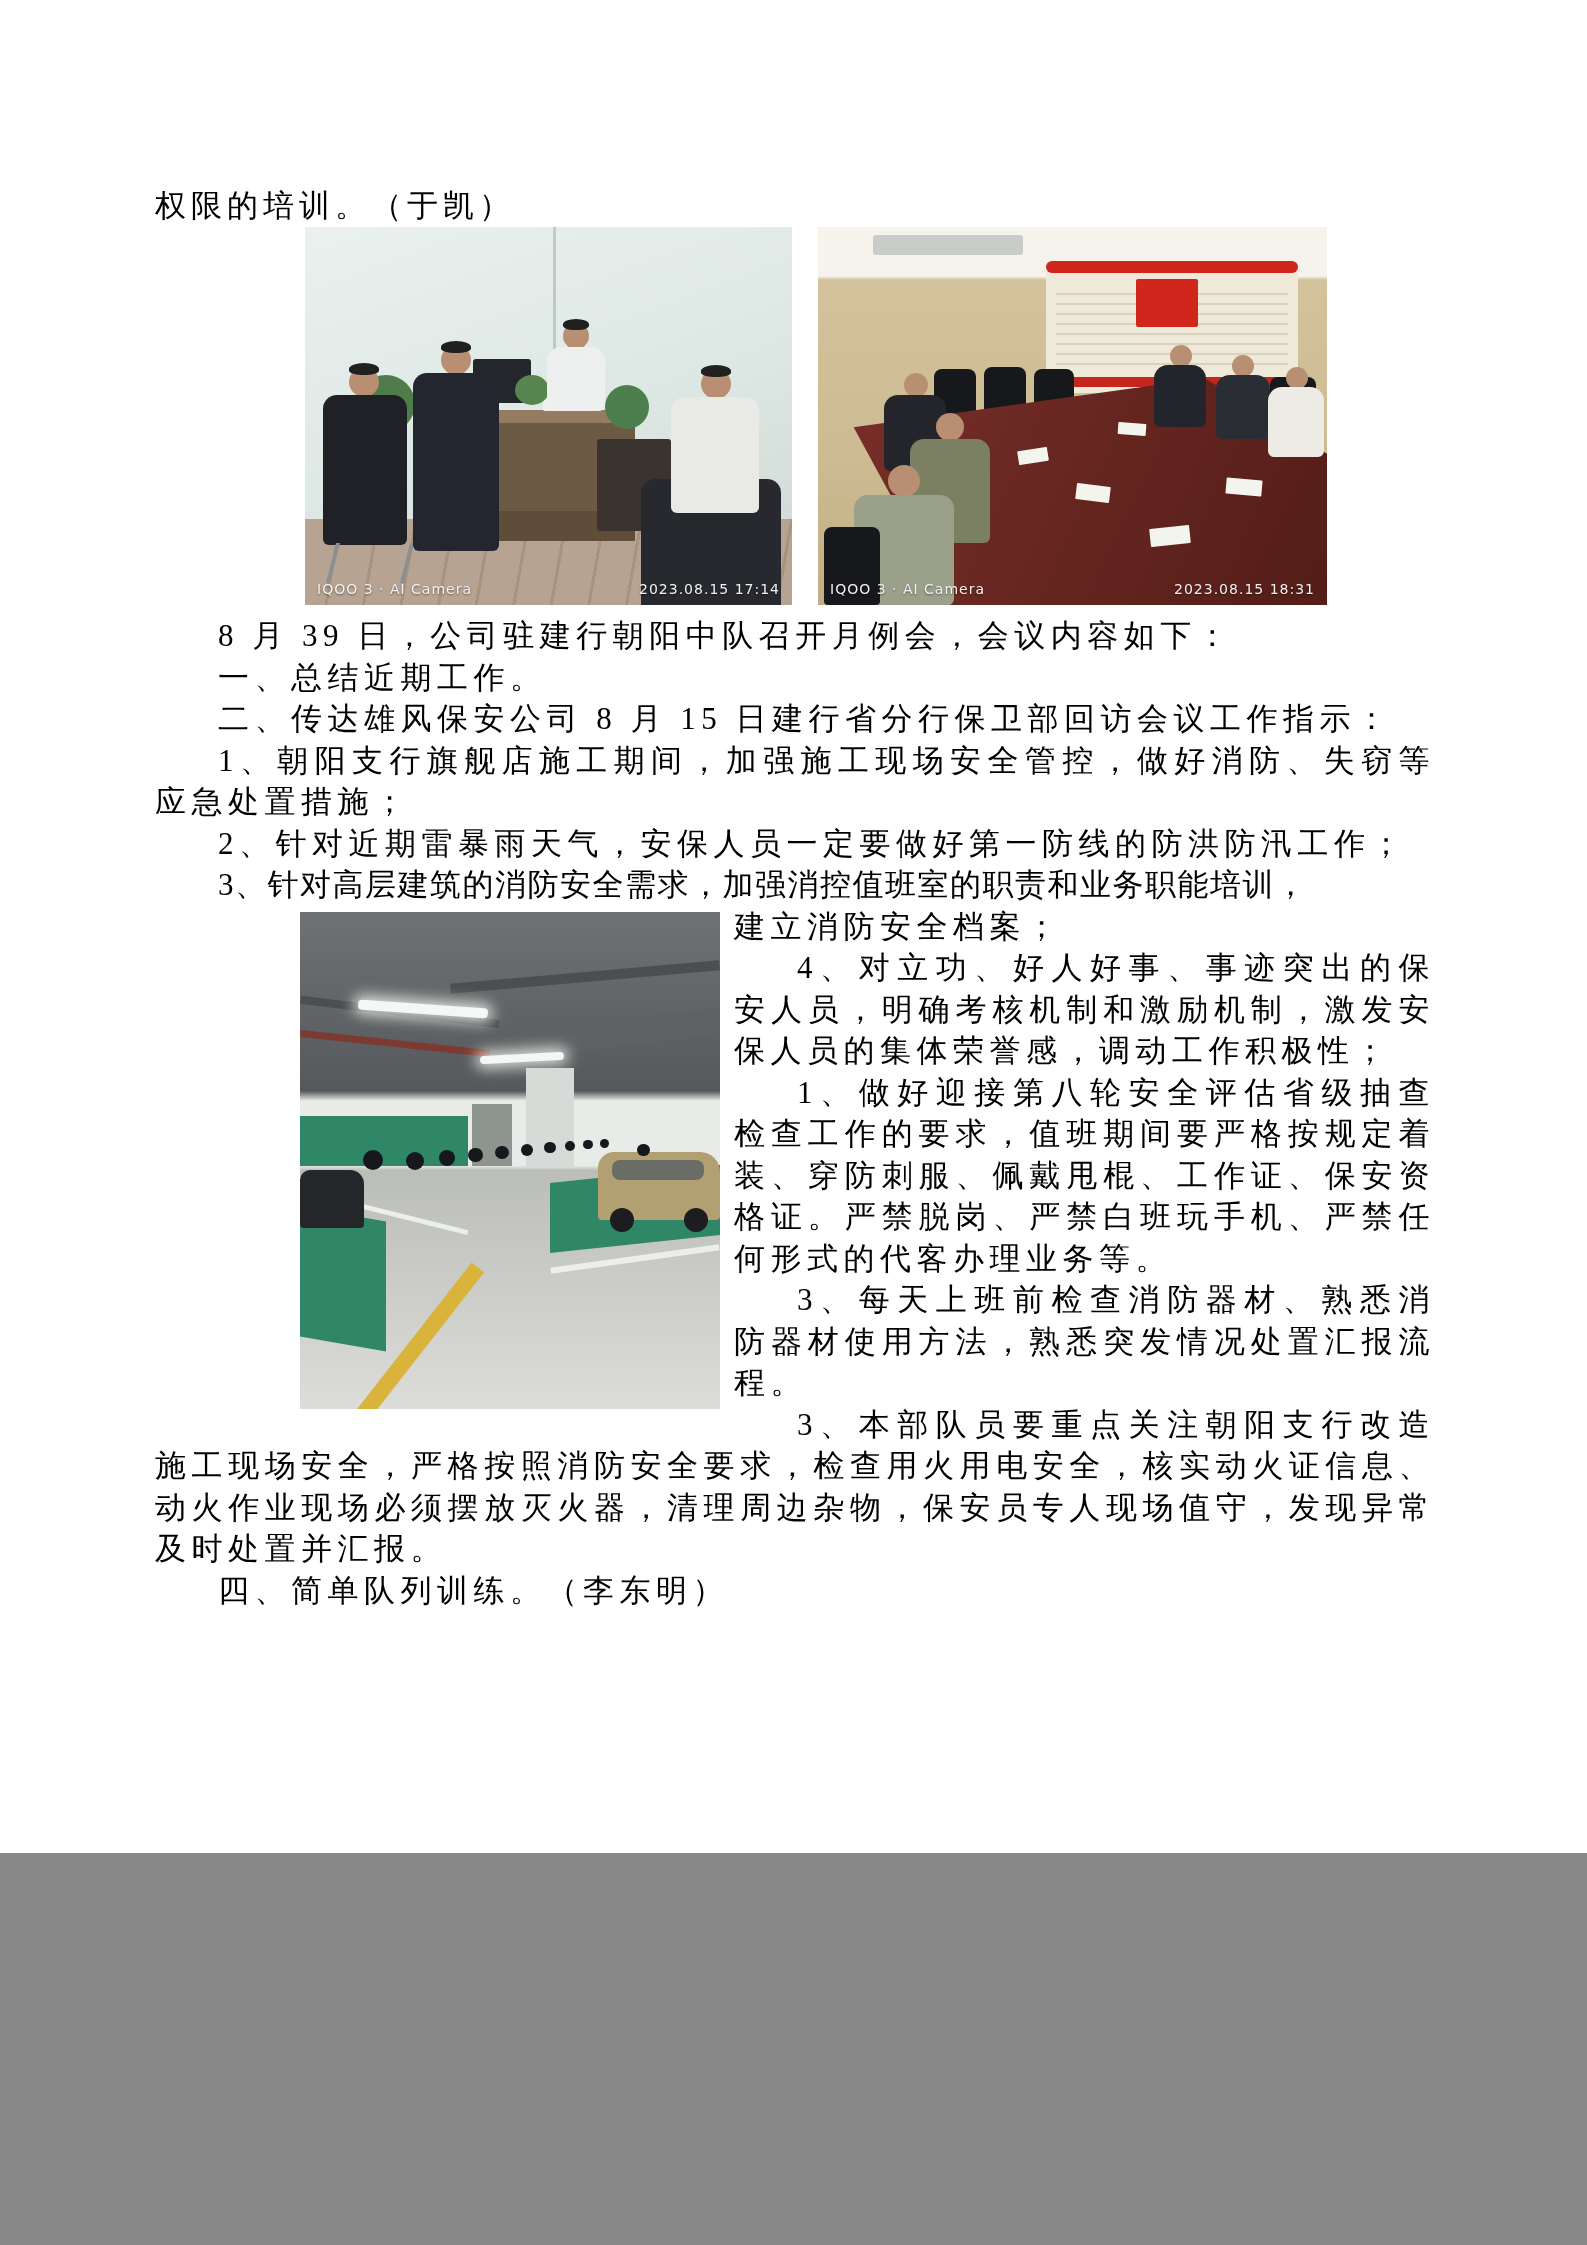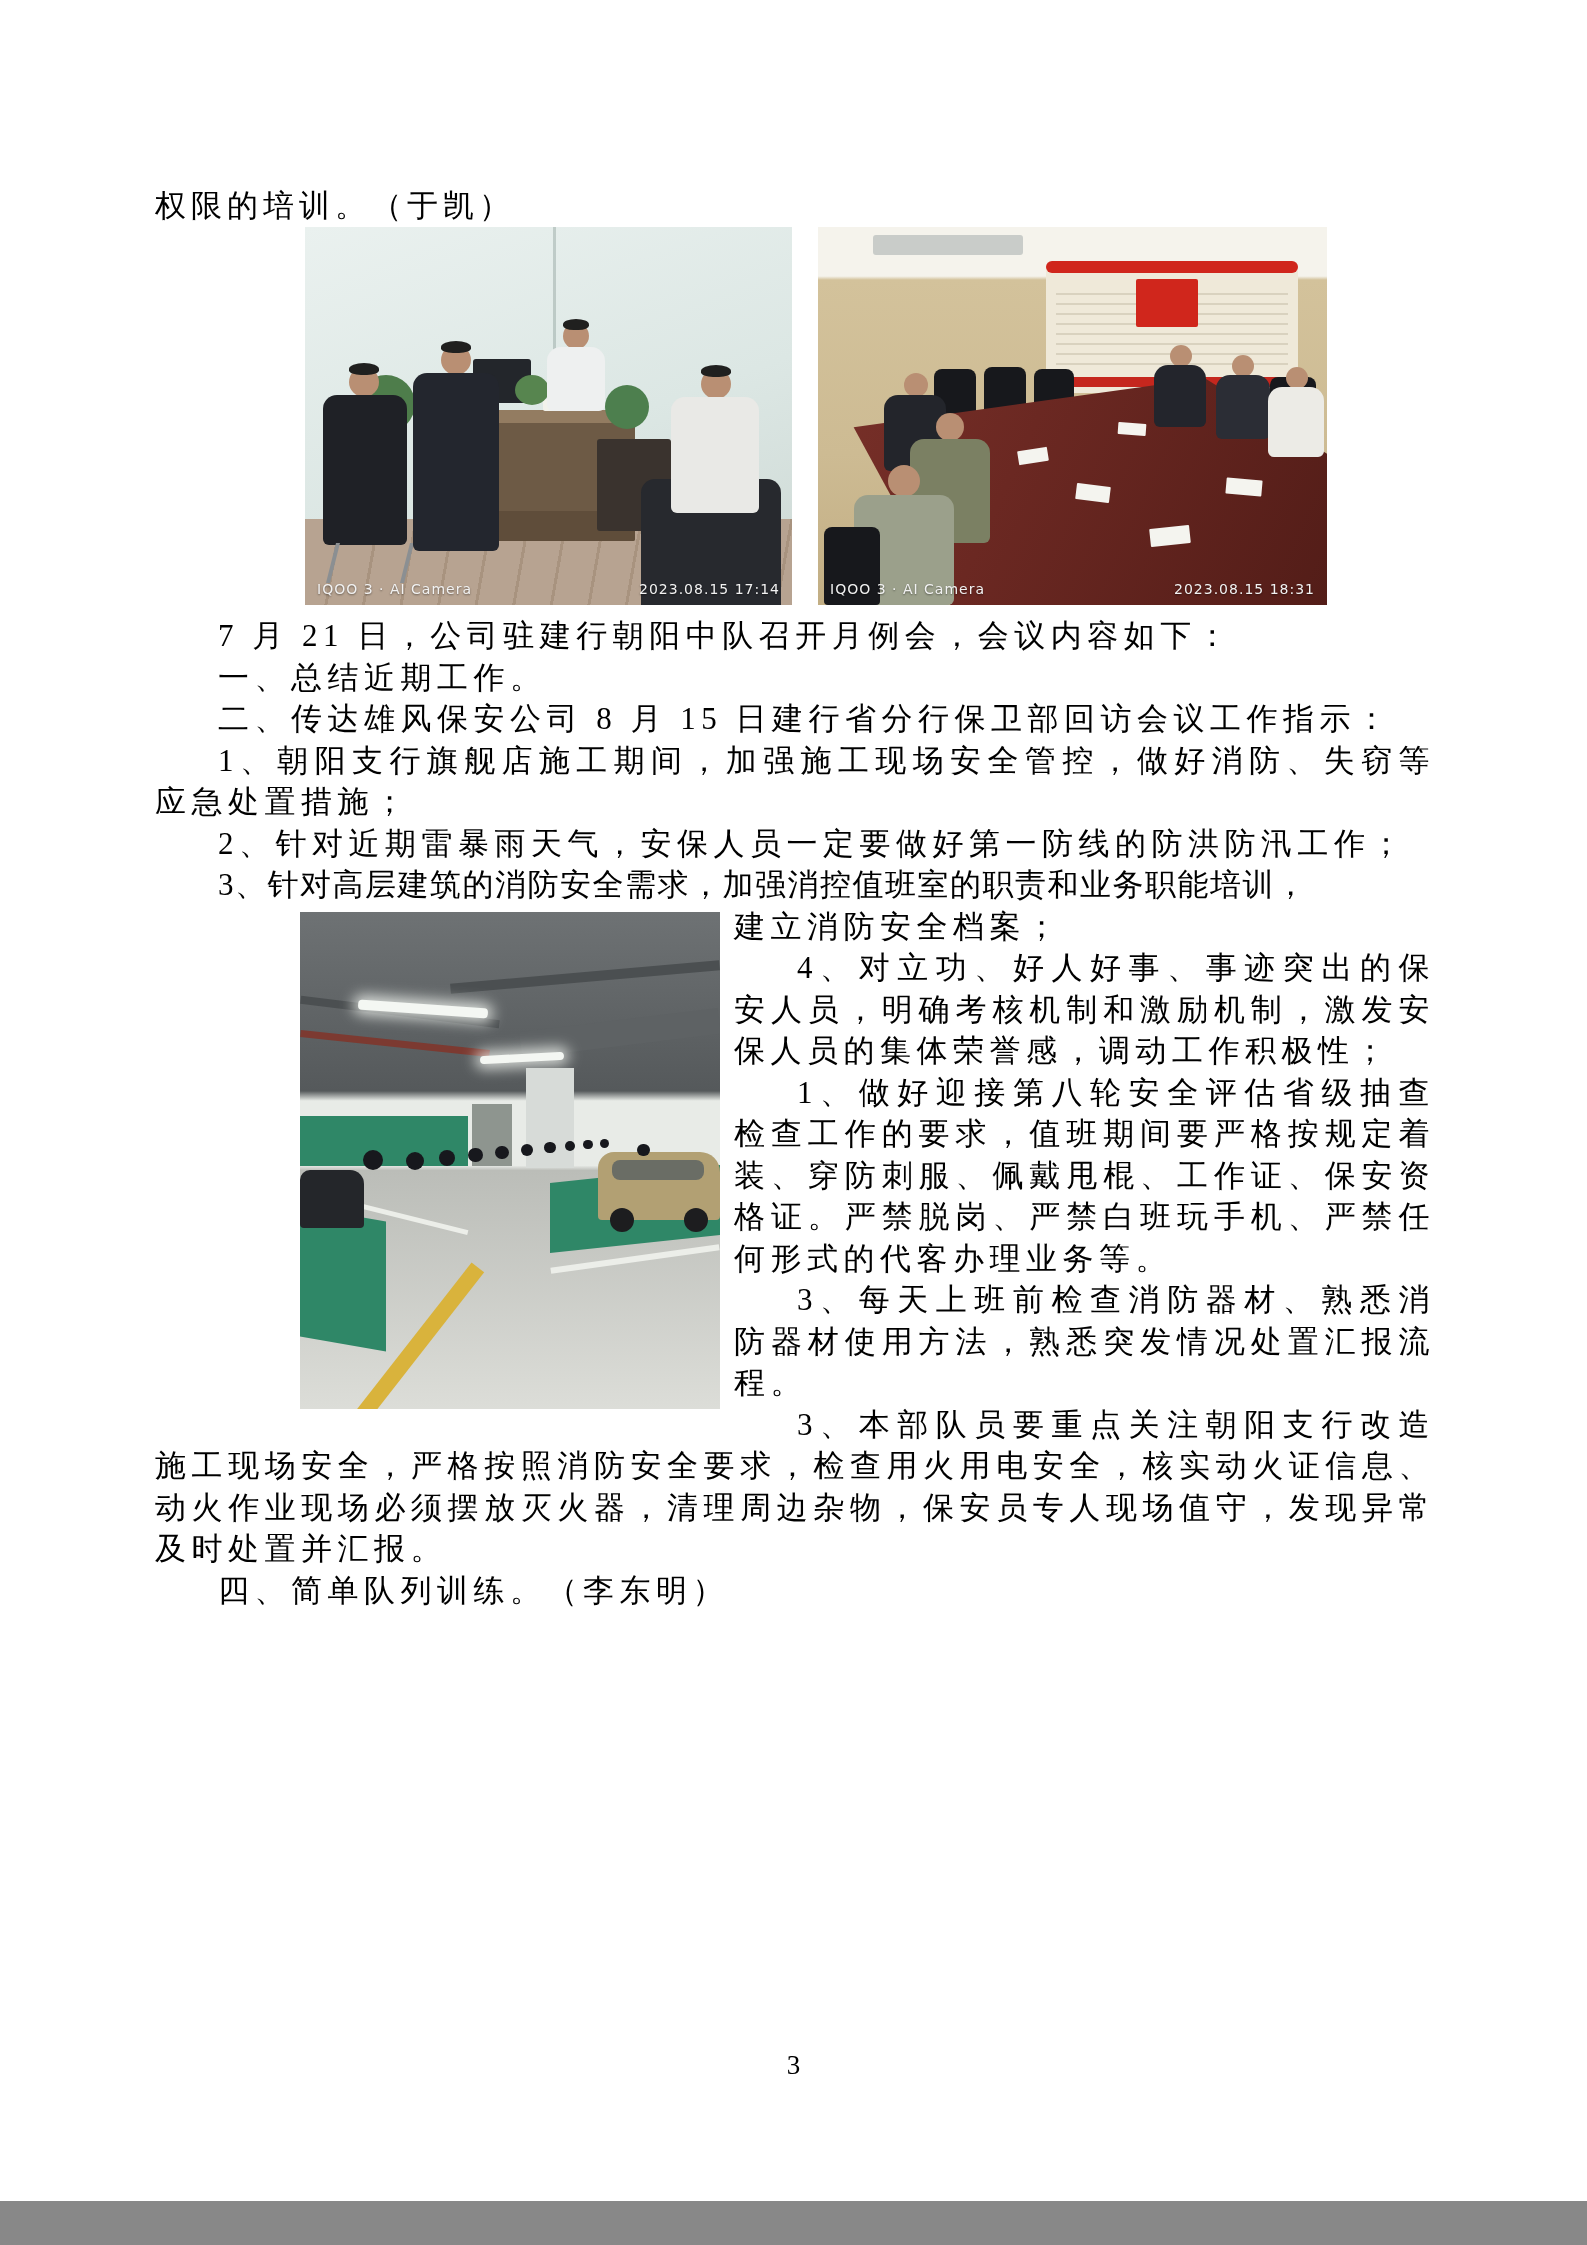--- a/index.html
+++ b/index.html
@@ -1,18 +1,18 @@
 <!DOCTYPE html>
 <html><head>
 <meta charset="utf-8">
 <title>朝阳中队召开月例会</title>
 <style>
   html,body{margin:0;padding:0;background:#888;}
   .page{
-    position:relative;width:1587px;height:2201px;margin:0 auto;background:#ffffff;
+    position:relative;width:1587px;height:1853px;margin:0 auto;background:#ffffff;
     font-family:"Liberation Serif","DejaVu Serif",serif;color:#000;overflow:hidden;
   }
   .content{position:absolute;left:155px;top:0;width:1280px;}
   .intro{margin:185px 0 0 0;font-size:31px;line-height:42px;letter-spacing:5px;}
   .photo-row{padding-left:150px;display:flex;gap:26px;}
   .photo{position:relative;overflow:hidden;flex:none;}
   .photo *{position:absolute;}
   .photo.office{width:487px;height:378px;background:linear-gradient(160deg,#eaf1ef 0%,#dce7e4 55%,#cdd8d4 100%);}
   .photo.meeting{width:509px;height:378px;background:linear-gradient(180deg,#f5f3ec 0%,#f5f3ec 13%,#d3c29b 14%,#cdbb93 60%,#c2ae84 100%);}
   .wm{position:absolute;bottom:8px;font-family:"DejaVu Sans","Liberation Sans",sans-serif;
@@ -135,21 +135,21 @@
         <span class="head" style="left:70px;top:238px;width:32px;height:32px;"></span>
         <span class="person" style="left:36px;top:268px;width:100px;height:110px;background:#9ba08b;"></span>
         <span class="chair" style="left:6px;top:300px;width:56px;height:78px;"></span>
         <span class="wm l">IQOO 3 · AI Camera</span>
         <span class="wm r">2023.08.15 18:31</span>
       </div>
     </div>
 
 
     <div class="body">
-      <p class="para">7 月 21 日，公司驻建行朝阳中队召开月例会，会议内容如下：</p>
+      <p class="para">8 月 39 日，公司驻建行朝阳中队召开月例会，会议内容如下：</p>
       <p class="para">一、总结近期工作。</p>
       <p class="para">二、传达雄风保安公司 8 月 15 日建行省分行保卫部回访会议工作指示：</p>
       <p class="para">1、朝阳支行旗舰店施工期间，加强施工现场安全管控，做好消防、失窃等应急处置措施；</p>
       <p class="para">2、针对近期雷暴雨天气，安保人员一定要做好第一防线的防洪防汛工作；</p>
       <p class="para condensed">3、针对高层建筑的消防安全需求，加强消控值班室的职责和业务职能培训，</p>
 
       <div class="photo garage">
 
         <span class="ga-beam" style="left:0;top:96px;width:200px;height:8px;transform:rotate(7deg);"></span>
         <span class="ga-beam" style="left:150px;top:60px;width:270px;height:10px;transform:rotate(-5deg);"></span>

